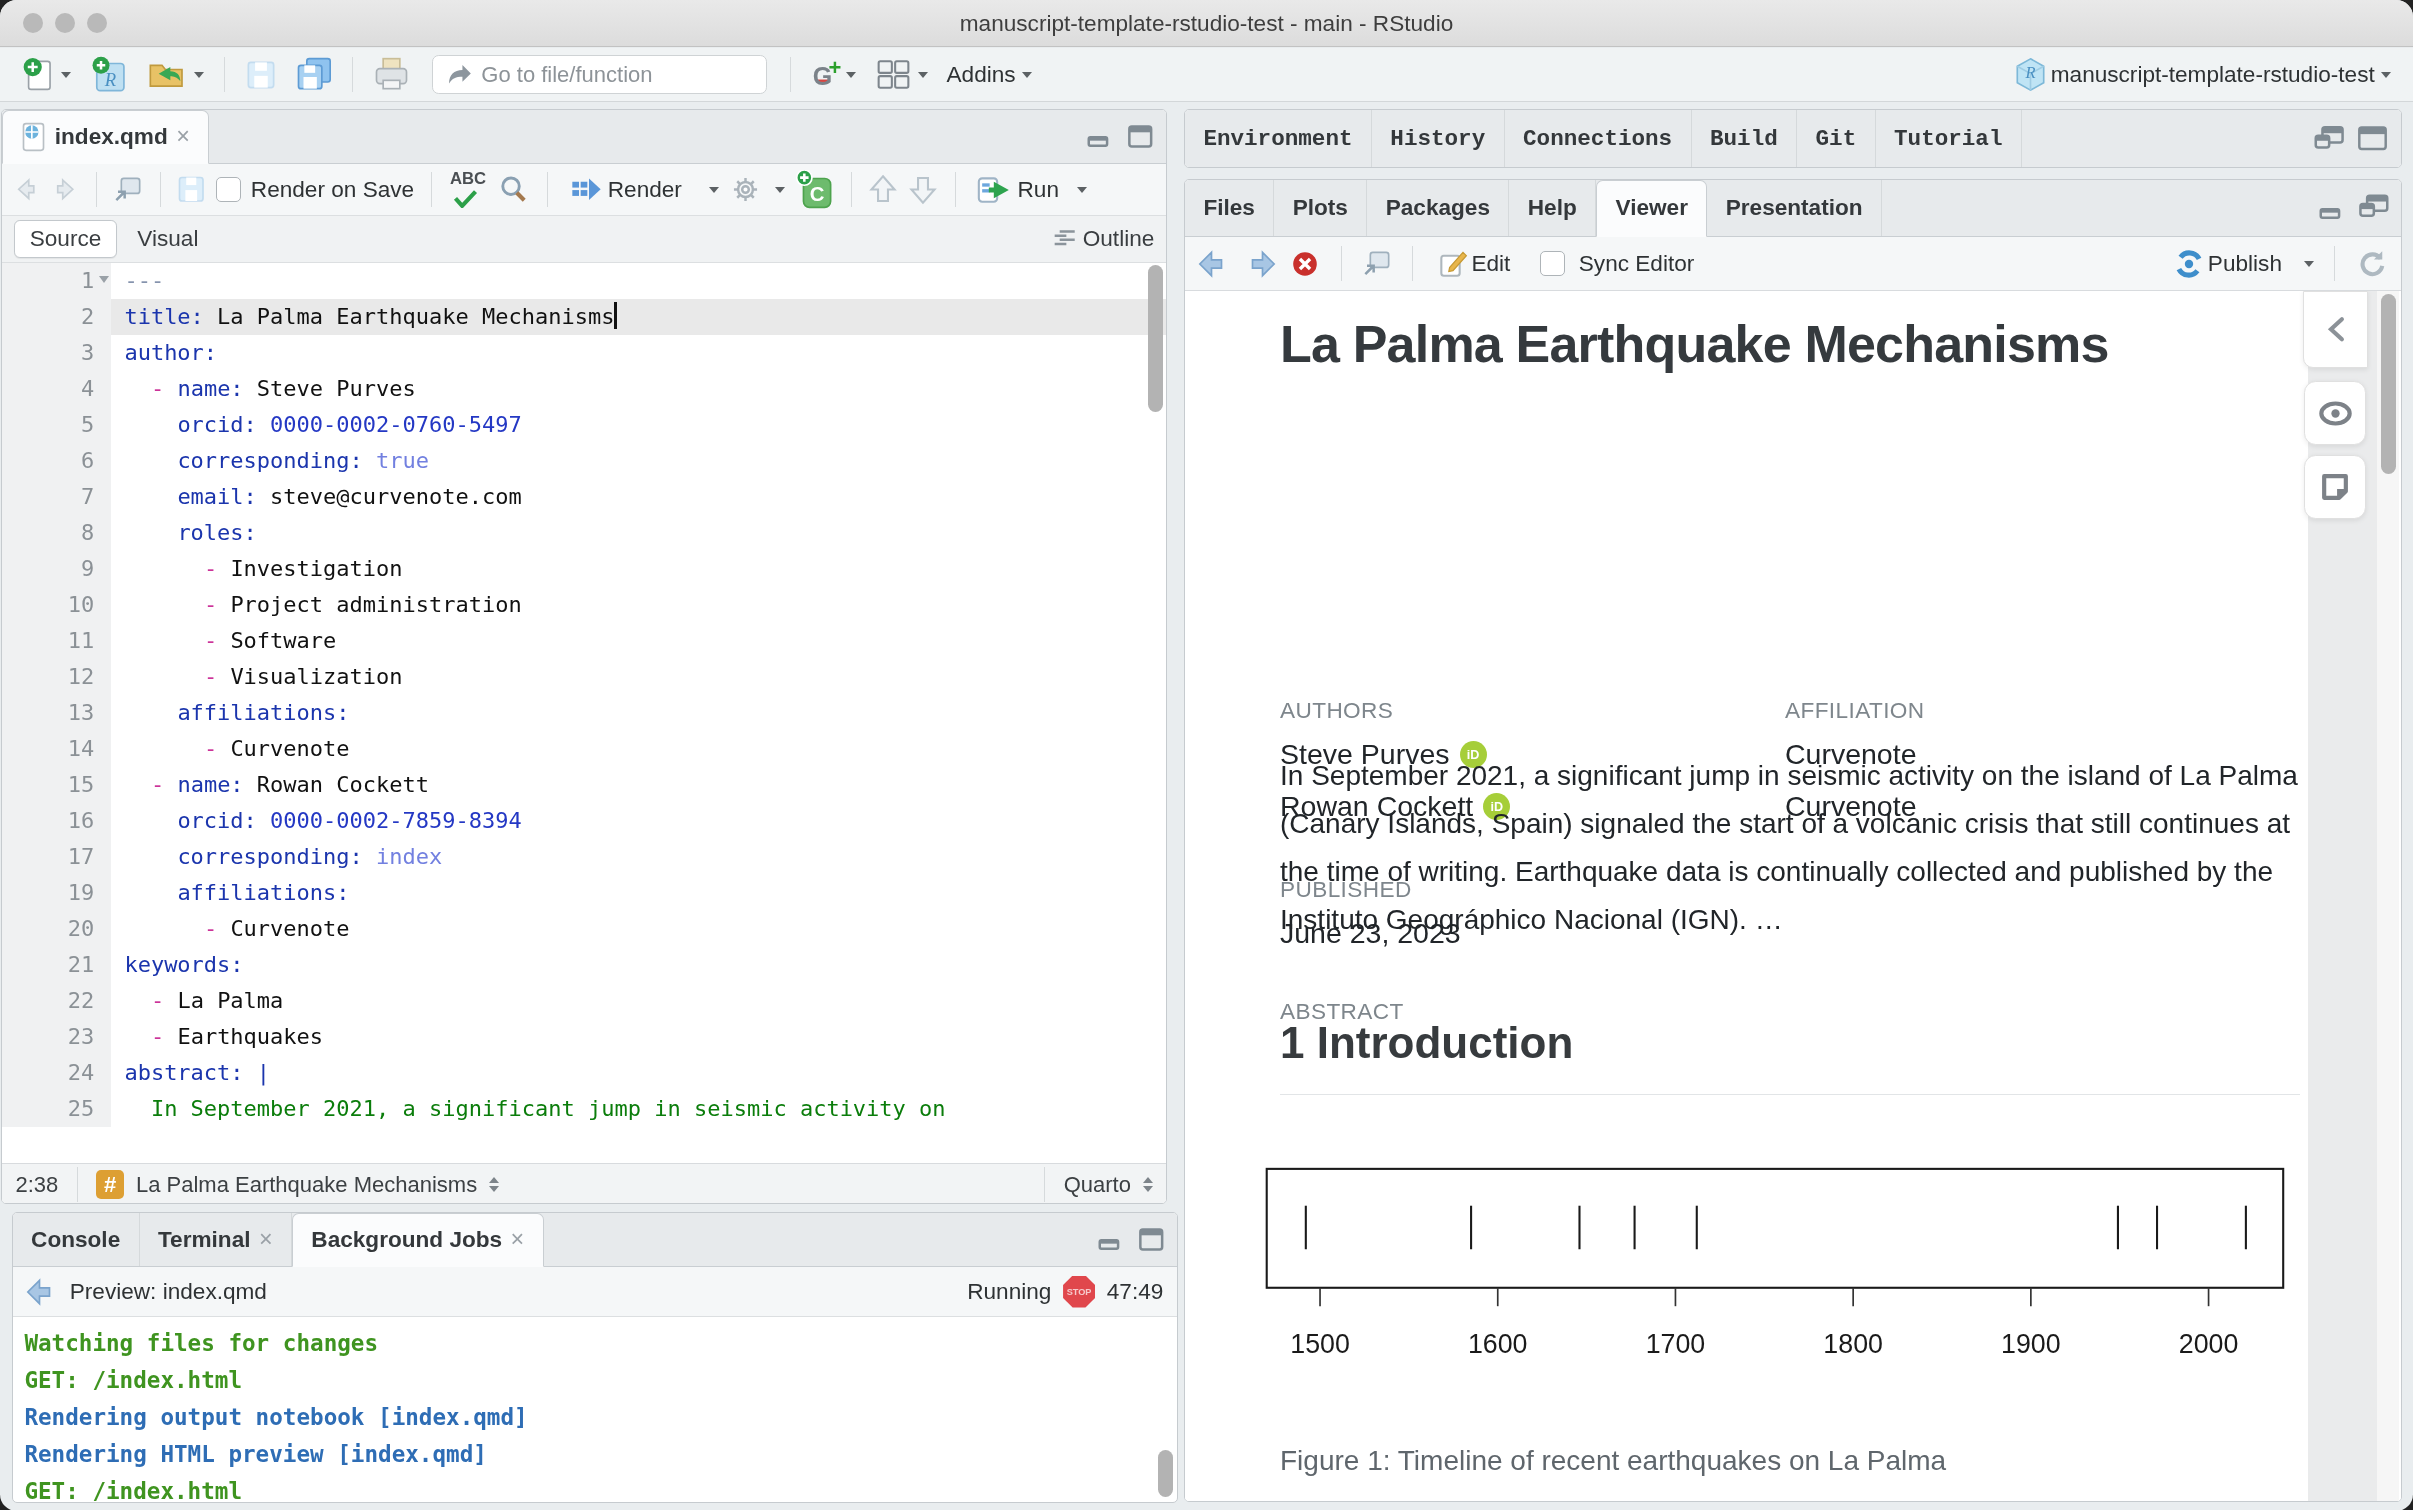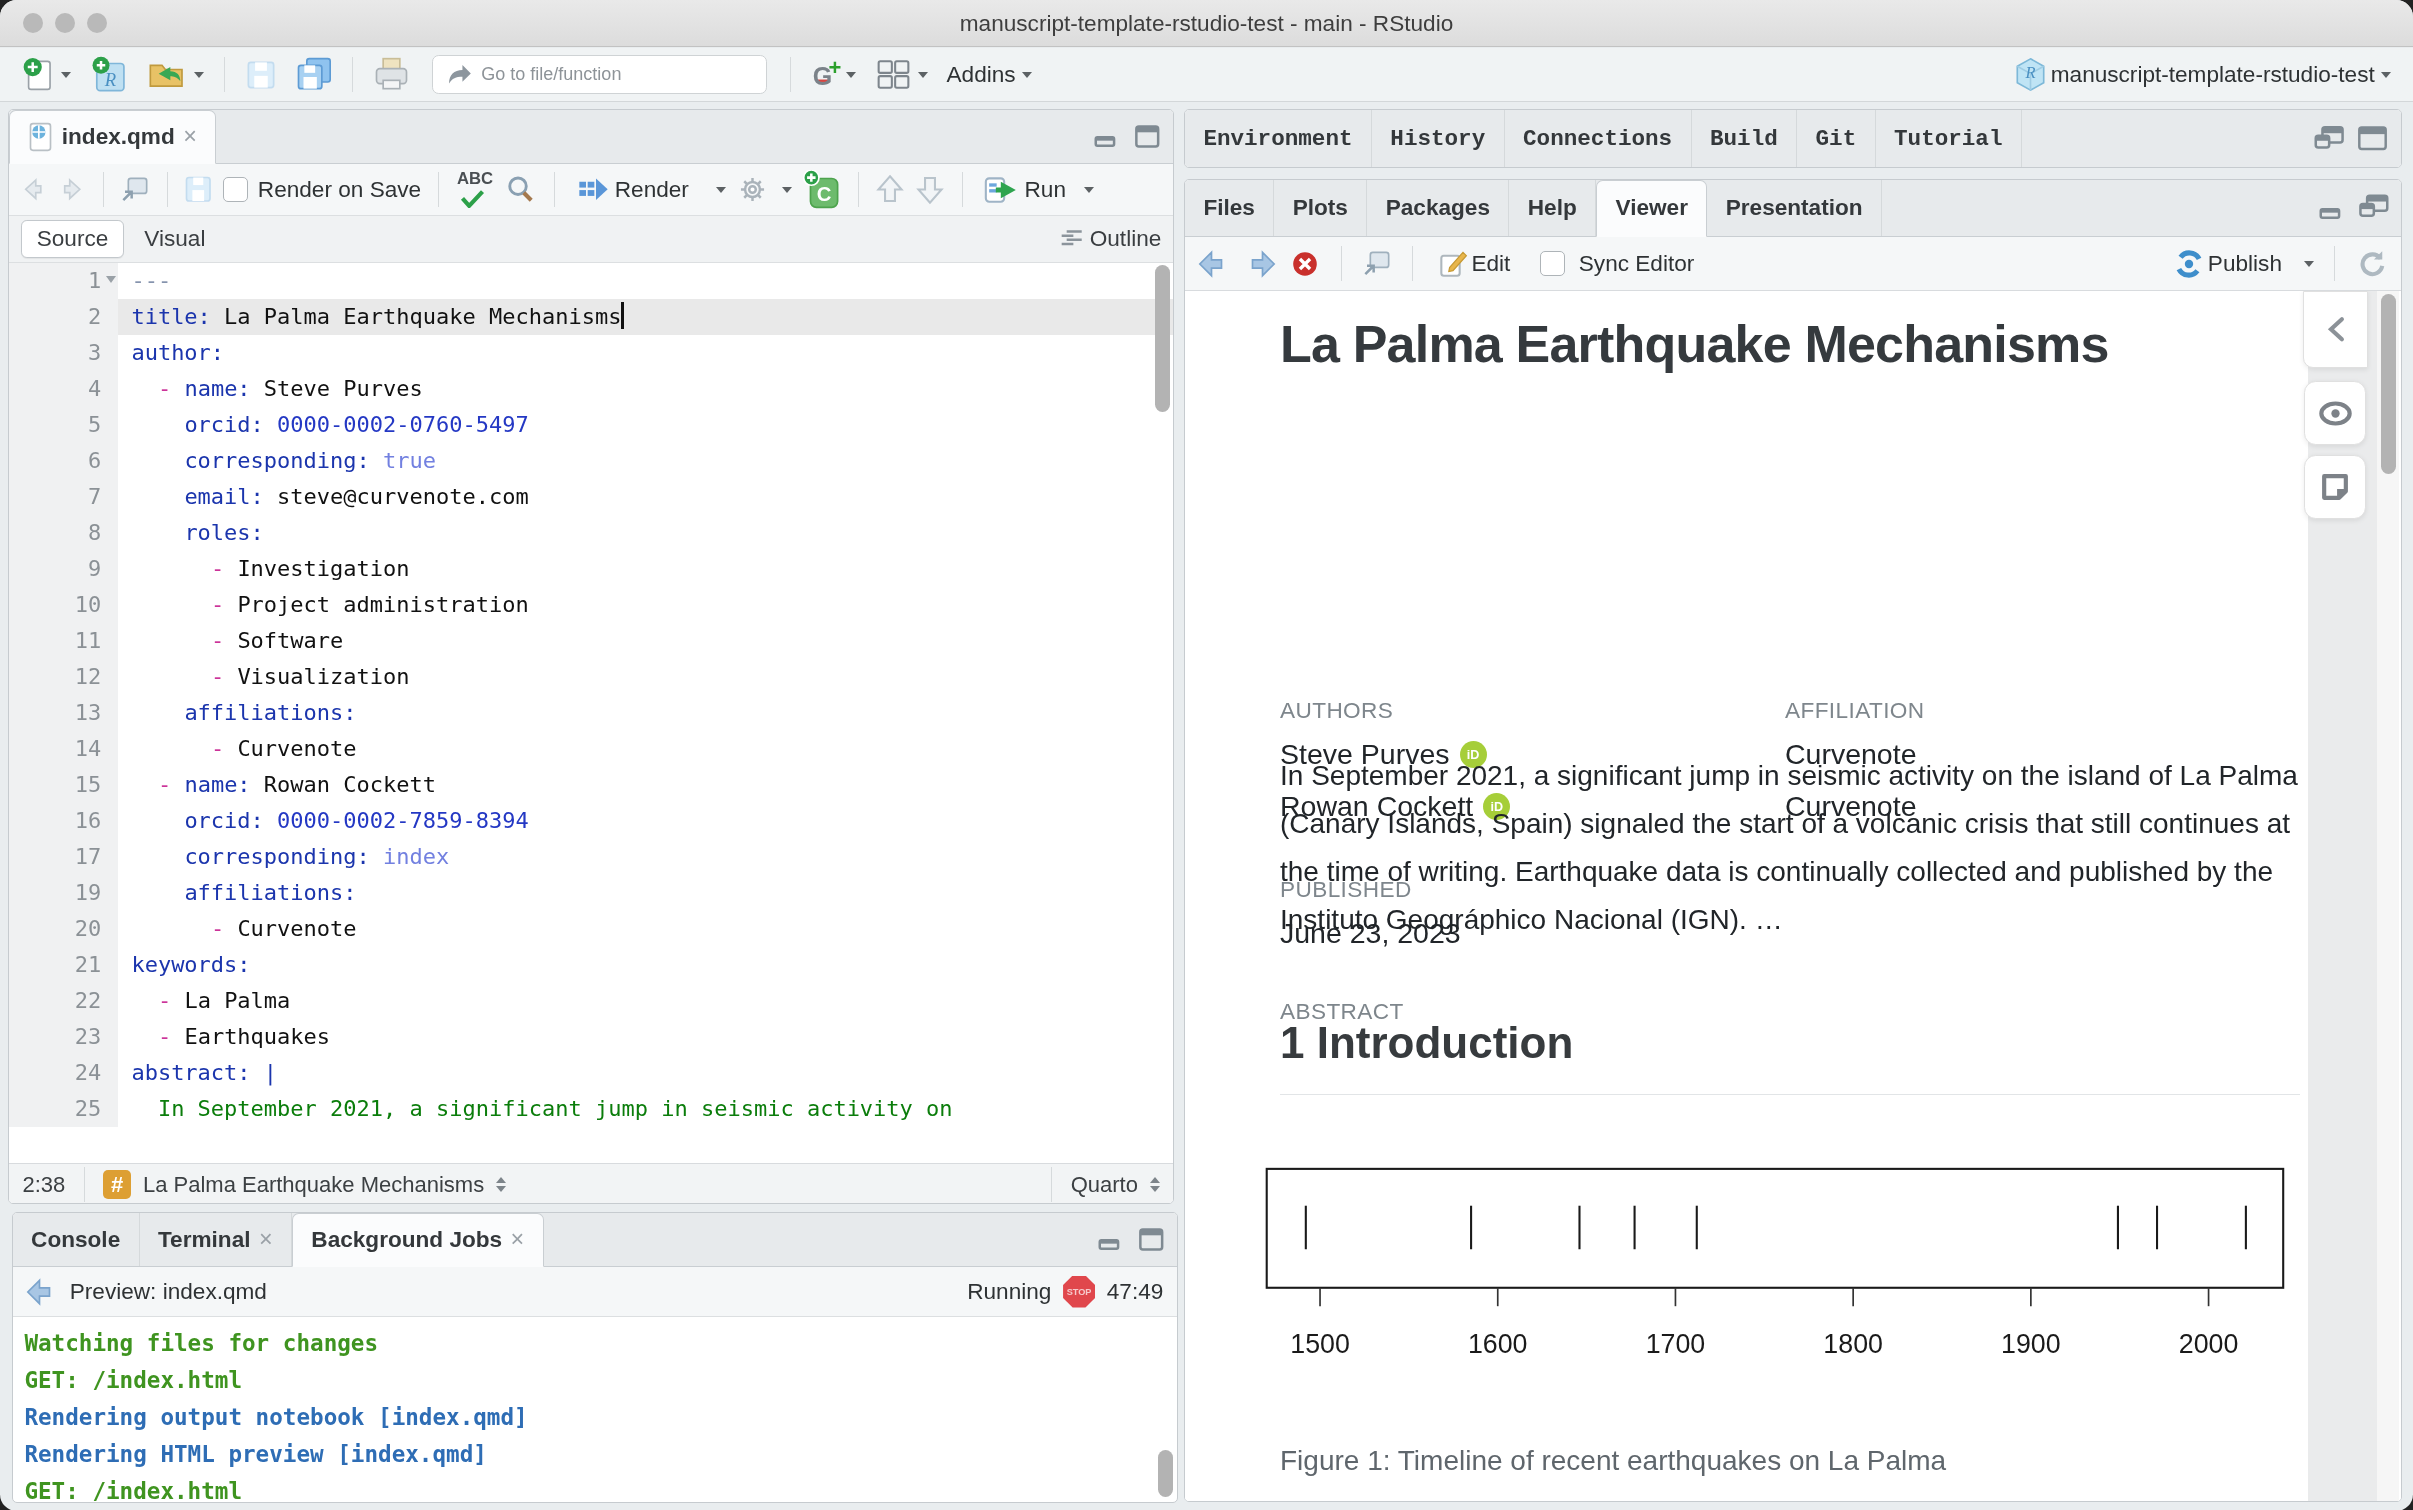--- a/index.html
+++ b/index.html
@@ -18,42 +18,42 @@
   
   .main-toolbar { position:absolute; left:0; top:48px; width:100%; height:54px;
                   background:#f0f3f4; border-bottom:0.8px solid #d3d7d9;
                   display:flex; align-items:center; padding:0 16.7px; gap:8.4px; }
   .tb-sep { width:0.8px; height:35px; background:#d6dadc; margin:0 6.7px; }
   .caret { width:0; height:0; border-left:5.9px solid transparent; border-right:5.9px solid transparent;
            border-top:6.7px solid #5c6164; margin-left:3.3px; }
   .tb-btn { display:flex; align-items:center; gap:3.3px; padding:3.3px 5px; border-radius:5px; }
   .goto-box { display:flex; align-items:center; gap:8.4px; background:#fff; border:0.8px solid #cfd3d5;
               border-radius:6.7px; height:39px; width:335px; padding:0 11.7px; margin:0 8.4px; }
-  .goto-box input { border:none; outline:none; font-size:18px; color:#b91c1c; width:268px;
+  .goto-box input { border:none; outline:none; font-size:22px; color:#b91c1c; width:268px;
                     font-family:"Liberation Sans",sans-serif; background:transparent; }
   .goto-box input::placeholder { color:#8d9398; }
   .addins-label, .proj-label { font-size:22.6px; color:#2e3234; }
   .spacer { flex:1; }
   .git-icon { position:relative; width:28.5px; height:33px; font-weight:700; }
   .git-icon .g { position:absolute; left:1.7px; bottom:0; font-size:25px; color:#7b8289; font-weight:700;}
   .git-icon .plus { position:absolute; right:-1.7px; top:-3.3px; color:#2ca02c; font-size:22px; font-weight:700;}
   .git-icon .minus { position:absolute; left:5px; top:10px; color:#d64541; font-size:22px; font-weight:700;}
 
   
   .pane { position:absolute; background:#fff; border:0.8px solid #c6cbcf; border-radius:5px; overflow:hidden; }
   .tabstrip { position:relative; background:#e7eaec; border-bottom:0.8px solid #c9ced2; display:flex; align-items:stretch; }
   .tab { display:flex; align-items:center; gap:8.4px; padding:0 18.4px; font-size:22.6px; font-weight:700;
          color:#34383b; border-right:0.8px solid #d5d9db; }
   .tab .close { color:#9aa1a7; font-weight:400; font-size:23.4px; }
   .tab.active { background:#fbfcfd; border:0.8px solid #c9ced2; border-bottom:0.8px solid #fbfcfd;
                 border-radius:6.7px 6.7px 0 0; margin-bottom:-0.8px; }
   .minmax { position:absolute; right:11.7px; top:0; bottom:0; display:flex; align-items:center; gap:10px; }
 
   
-  #editor-pane { left:8px; top:109px; width:1166px; height:1095px; }
+  #editor-pane { left:1px; top:109px; width:1166px; height:1095px; }
   #editor-pane .tabstrip { height:54px; }
   .ed-toolbar { height:52px; background:#f5f7f8; border-bottom:0.8px solid #dcdfe1;
                 display:flex; align-items:center; padding:0 10px; gap:10px; }
   .ed-toolbar .lbl { font-size:22.6px; color:#2e3234; }
   .checkbox { width:25px; height:25px; border:0.8px solid #aeb4b8; border-radius:5px; background:#fff; }
   .srcvis { height:47px; background:#f0f2f3; border-bottom:0.8px solid #dcdfe1;
             display:flex; align-items:center; padding:0 11.7px; gap:5px; }
   .srcvis .sv-btn { font-size:22.6px; color:#3a3e41; padding:5px 15px; border-radius:5.9px; }
   .srcvis .sv-btn.active { background:#fff; border:0.8px solid #c3c8cc; box-shadow:0 0.8px 0.8px rgba(0,0,0,.06); }
   .outline-btn { margin-left:auto; display:flex; align-items:center; gap:6.7px; font-size:22.6px; color:#3a3e41; }

